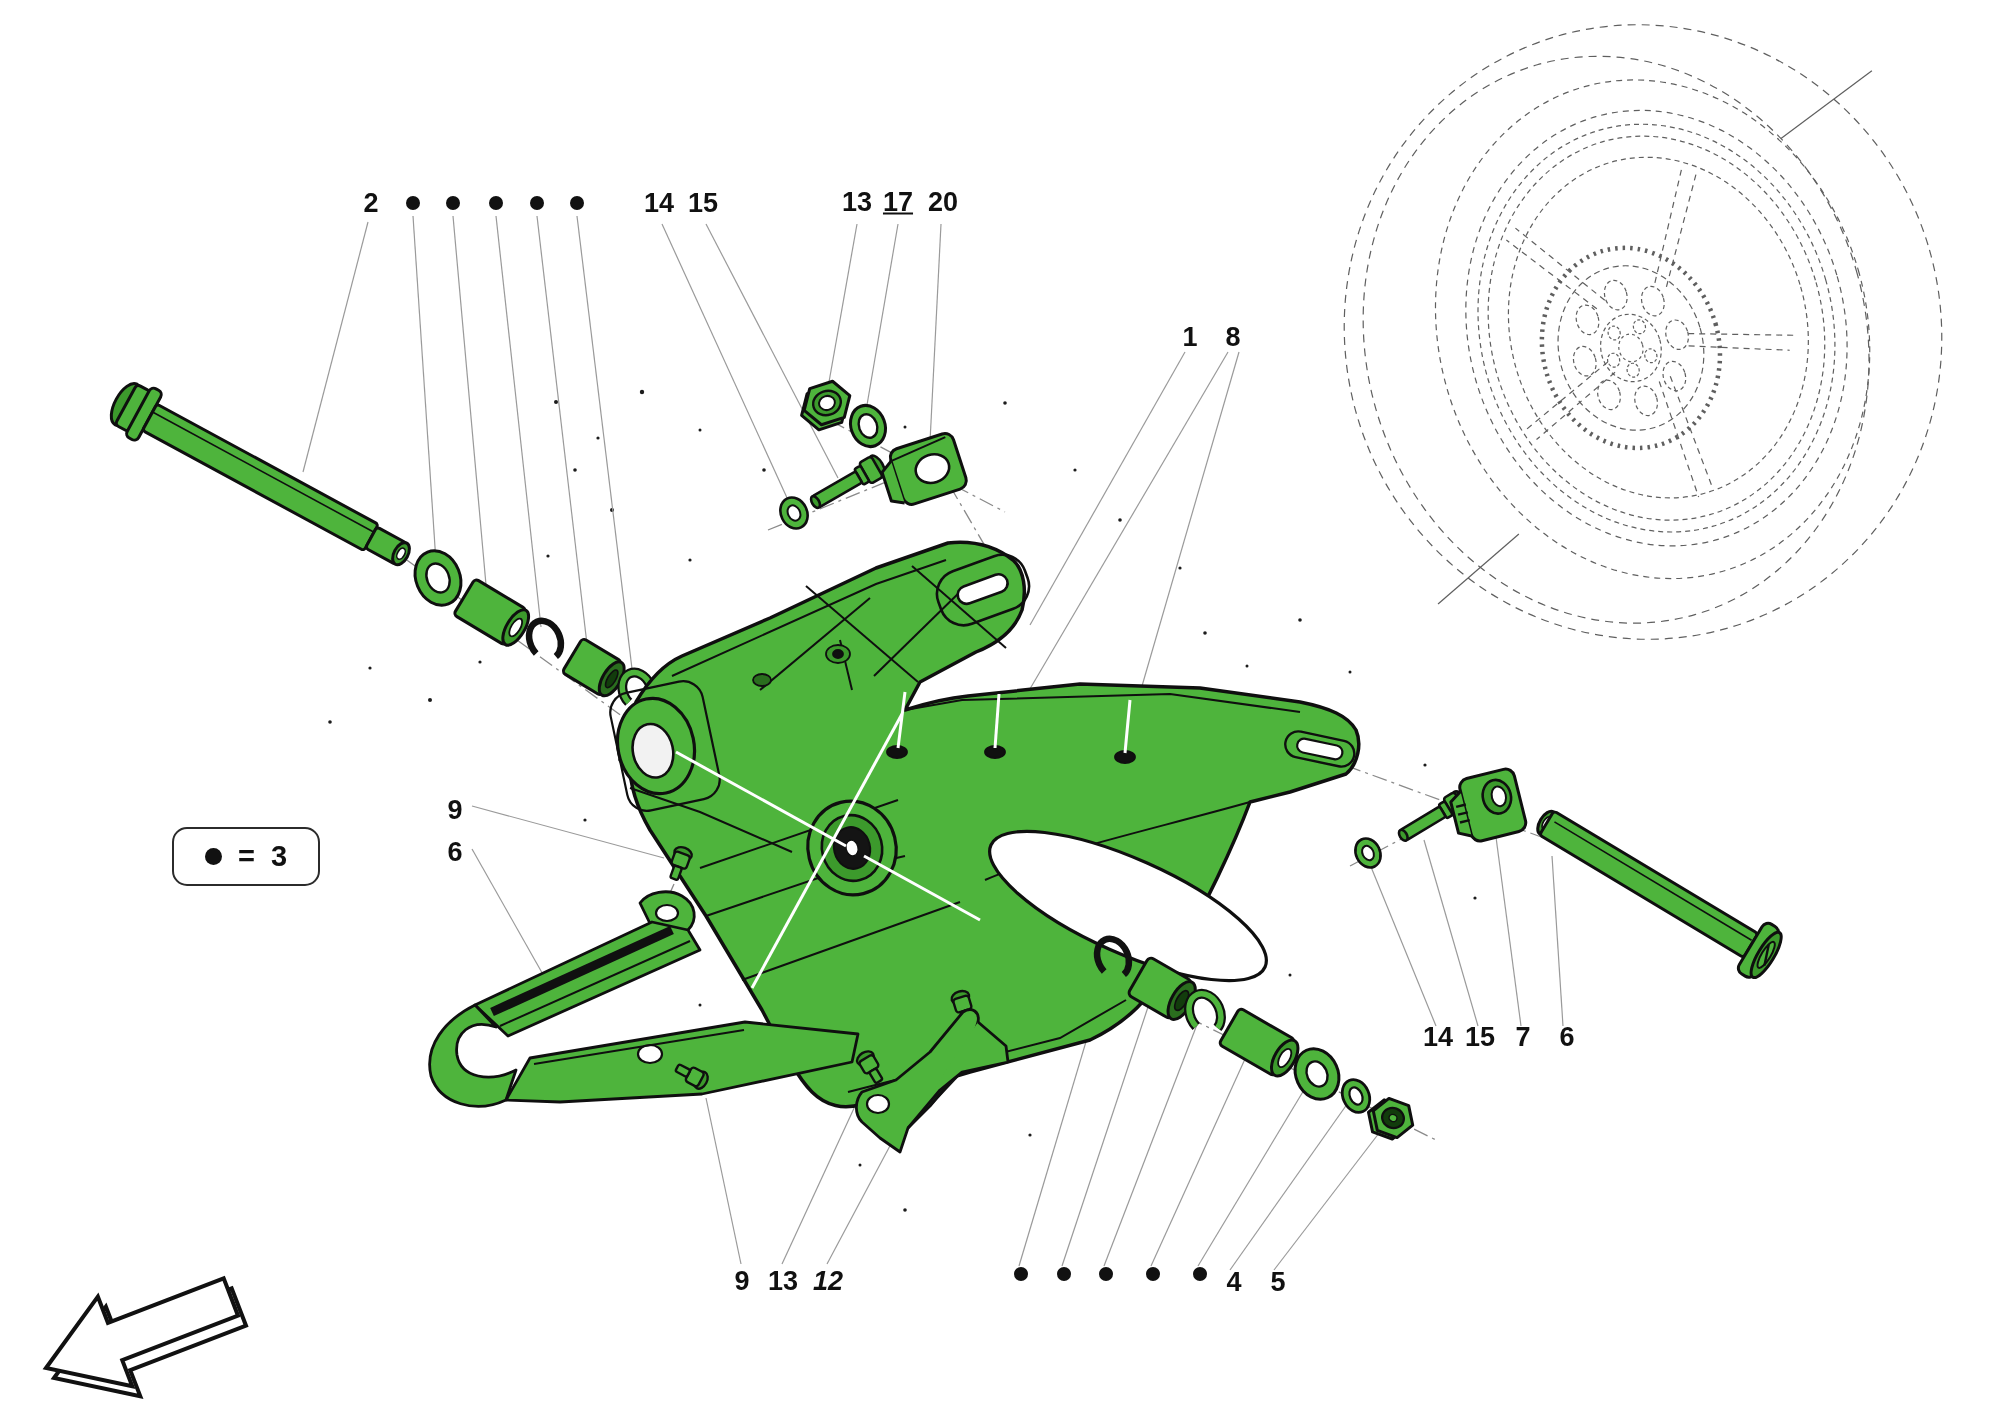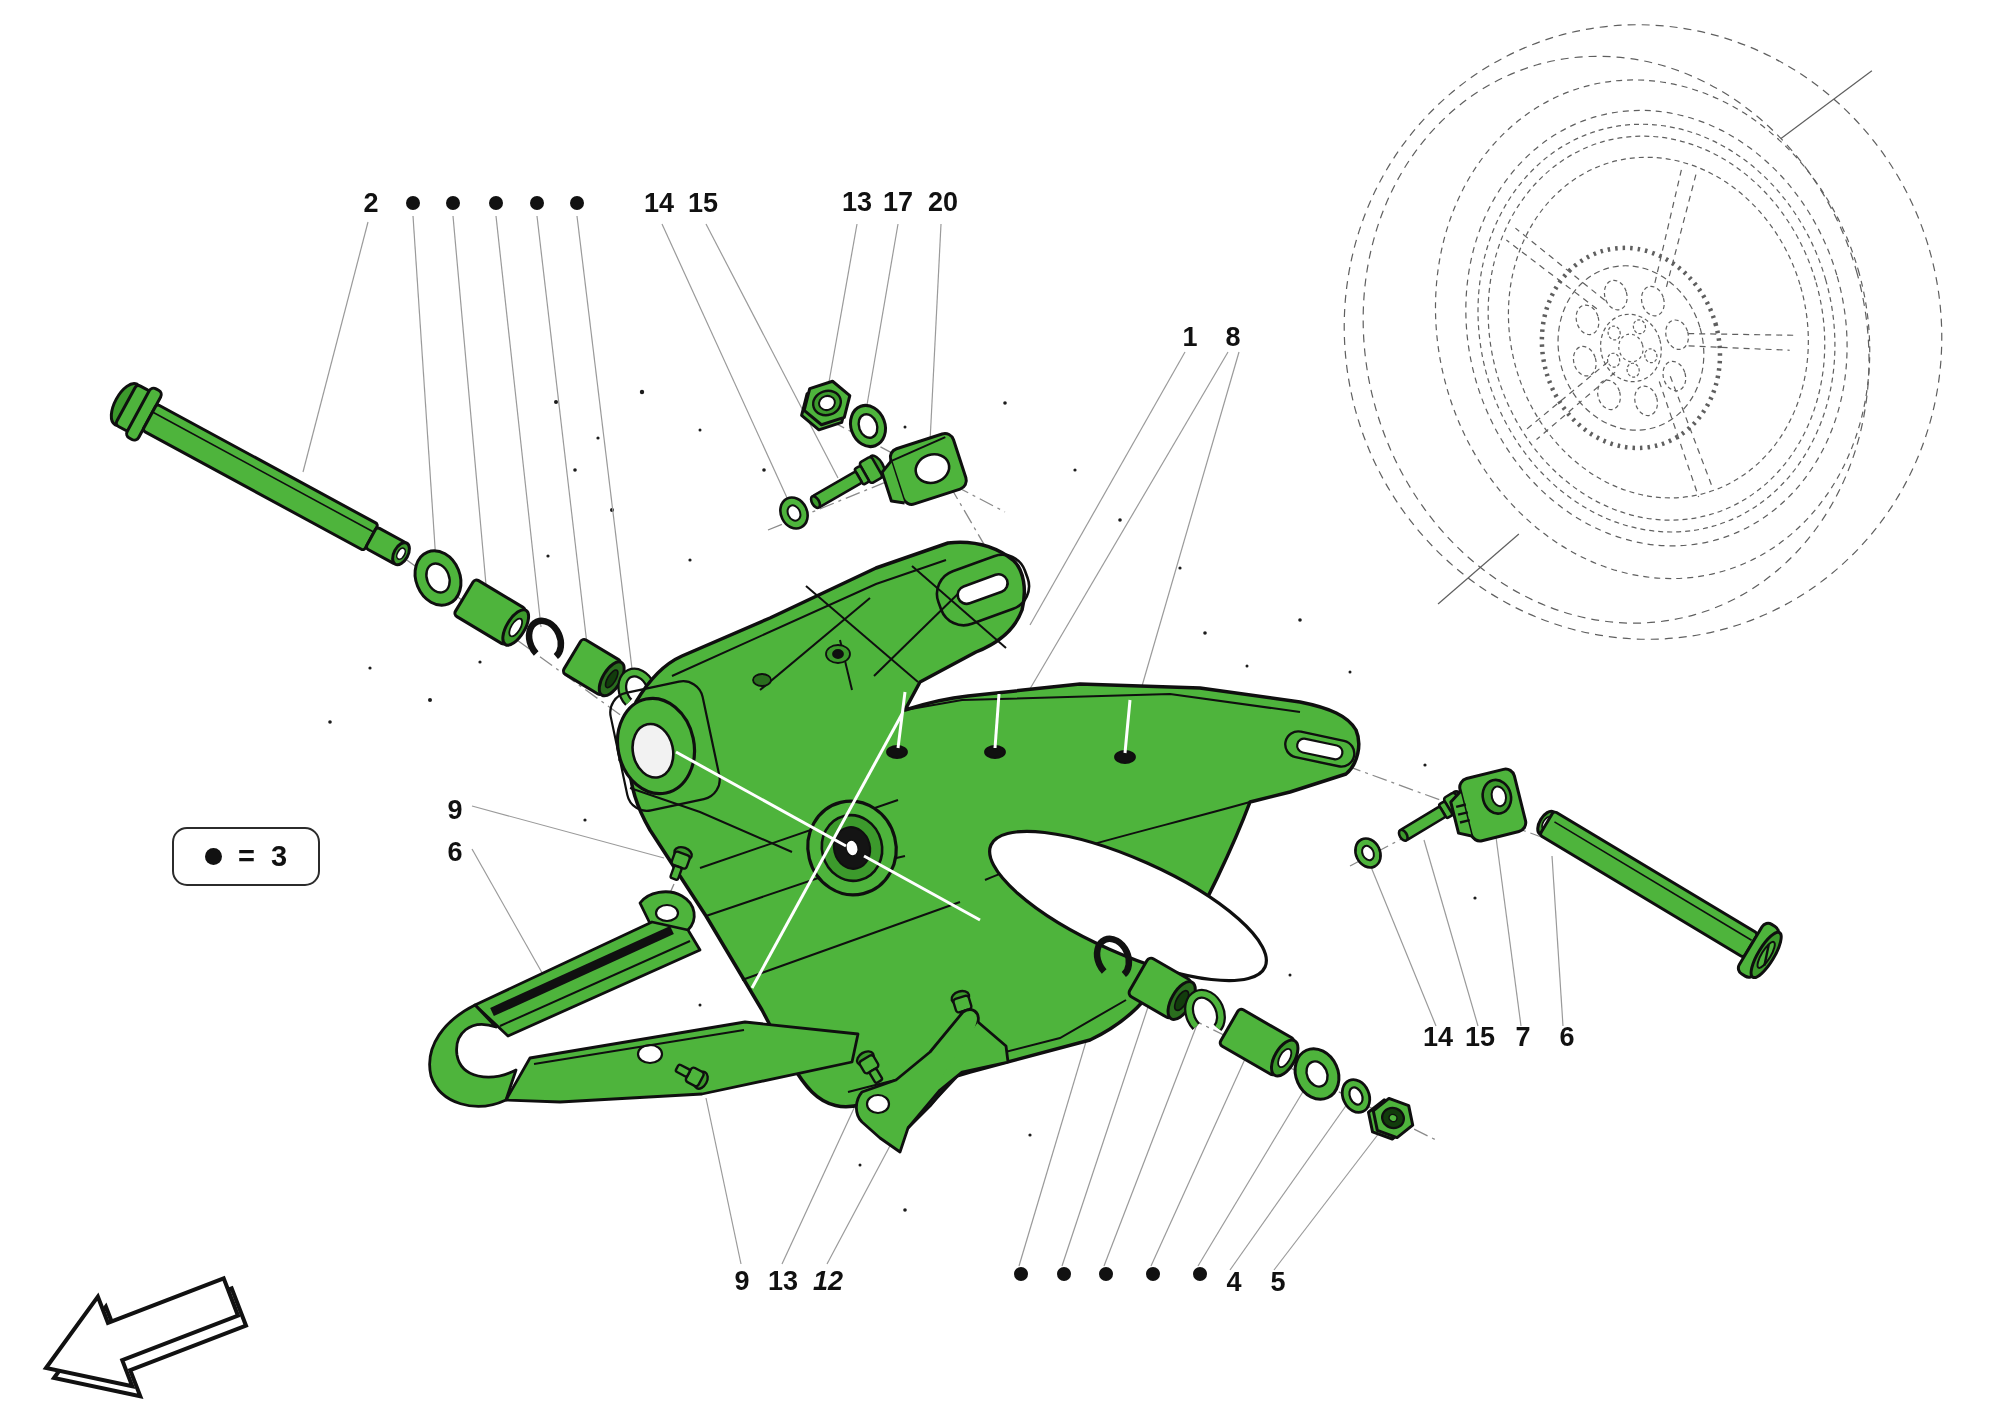--- a/index.html
+++ b/index.html
@@ -416,21 +416,21 @@
     <span class="ldot"></span>
     <span class="ltxt">=</span>
     <span class="ltxt">3</span>
   </div>
 
   <div id="callouts">
       <div class="callout" style="left: 371px; top: 203px;">2</div>
       <div class="callout" style="left: 659px; top: 203px;">14</div>
       <div class="callout" style="left: 703px; top: 203px;">15</div>
       <div class="callout" style="left: 857px; top: 202px;">13</div>
-      <div class="callout" style="left: 898px; top: 202px;">17</div>
+      <div class="callout" style="left: 898px; top: 202px; text-decoration: underline;">17</div>
       <div class="callout" style="left: 943px; top: 202px;">20</div>
       <div class="callout" style="left: 1190px; top: 337px;">1</div>
       <div class="callout" style="left: 1233px; top: 337px;">8</div>
       <div class="callout" style="left: 455px; top: 810px;">9</div>
       <div class="callout" style="left: 455px; top: 852px;">6</div>
       <div class="callout" style="left: 742px; top: 1281px;">9</div>
       <div class="callout" style="left: 783px; top: 1281px;">13</div>
       <div class="callout" style="left: 828px; top: 1281px; font-style: italic;">12</div>
       <div class="callout" style="left: 1234px; top: 1282px;">4</div>
       <div class="callout" style="left: 1278px; top: 1282px;">5</div>

